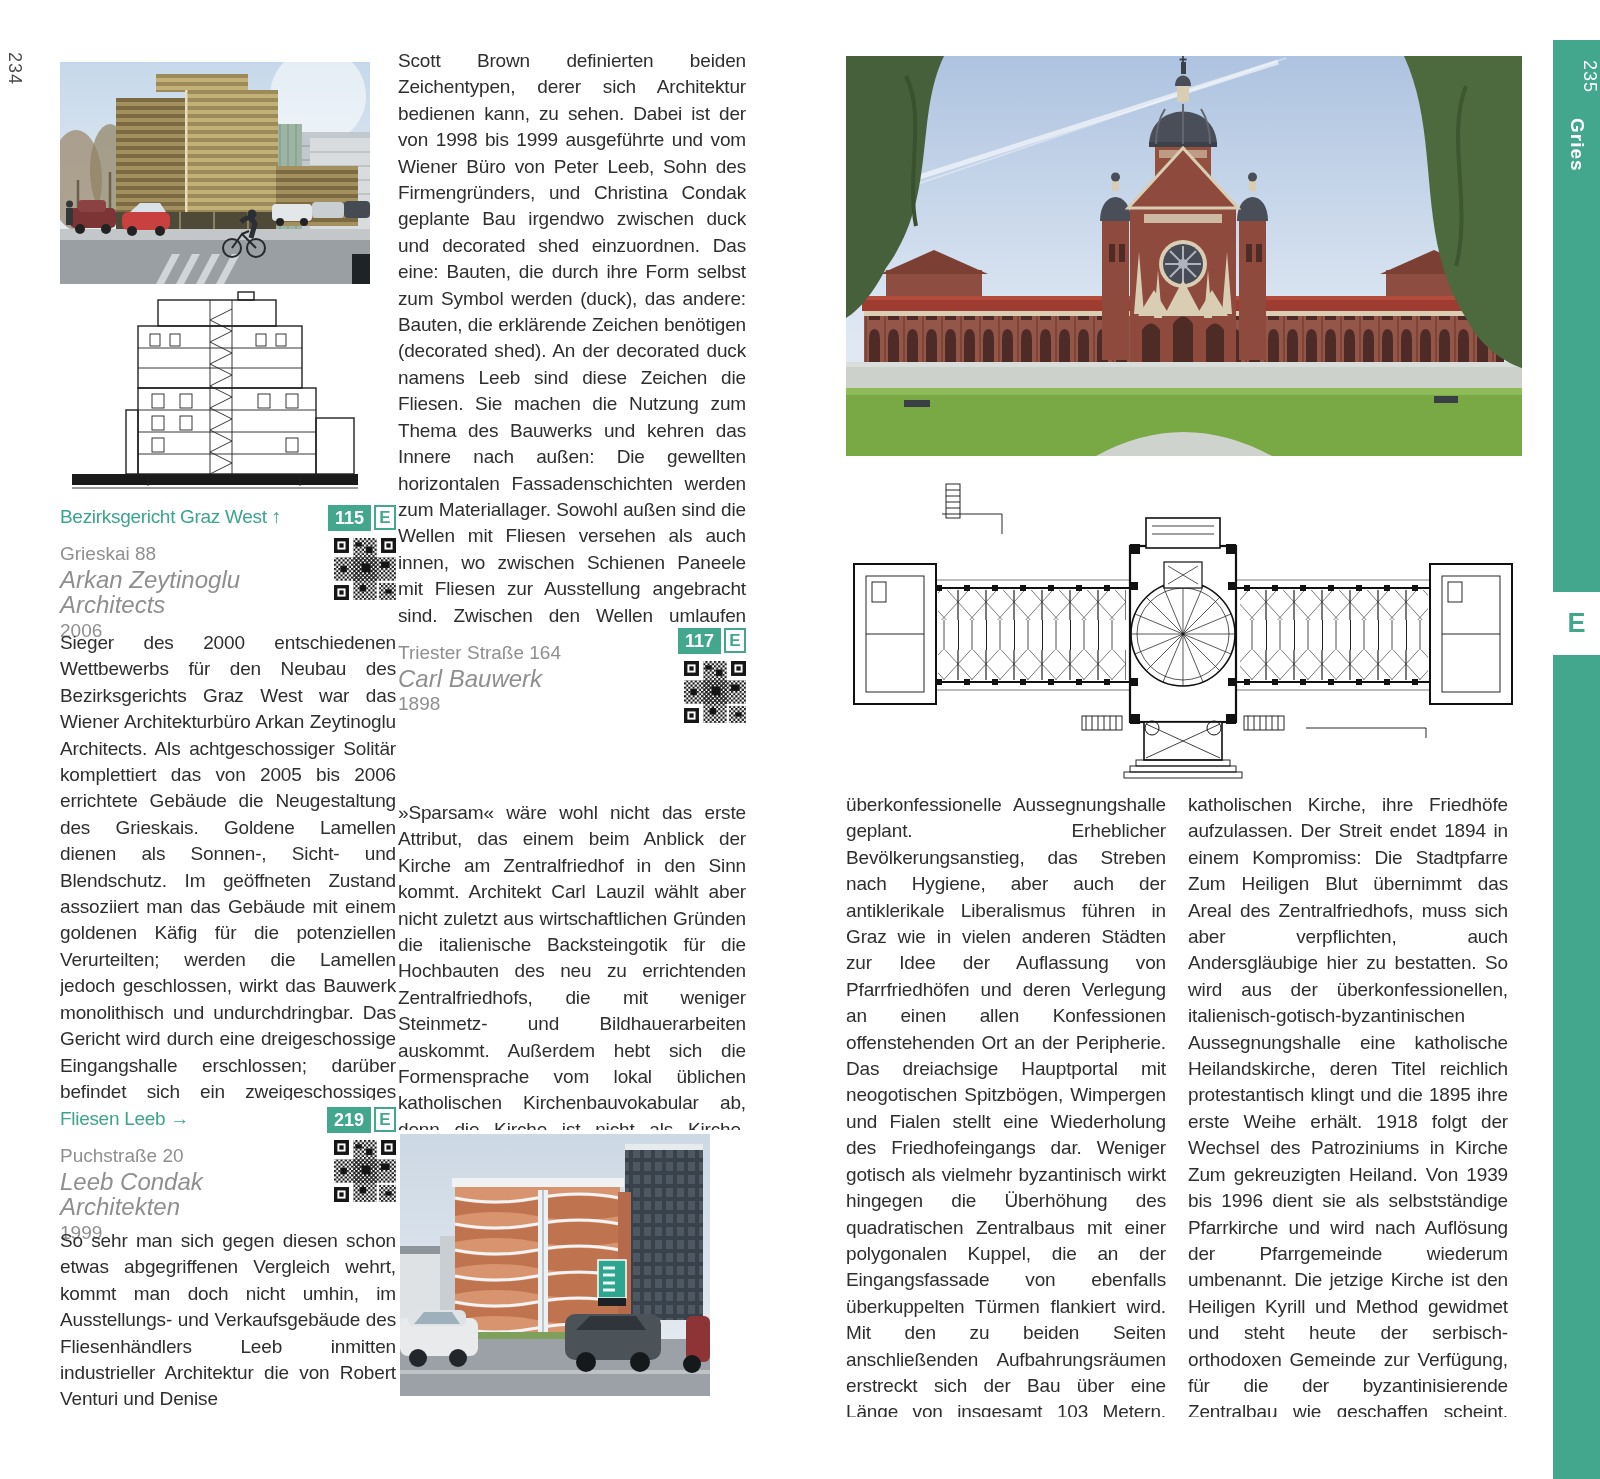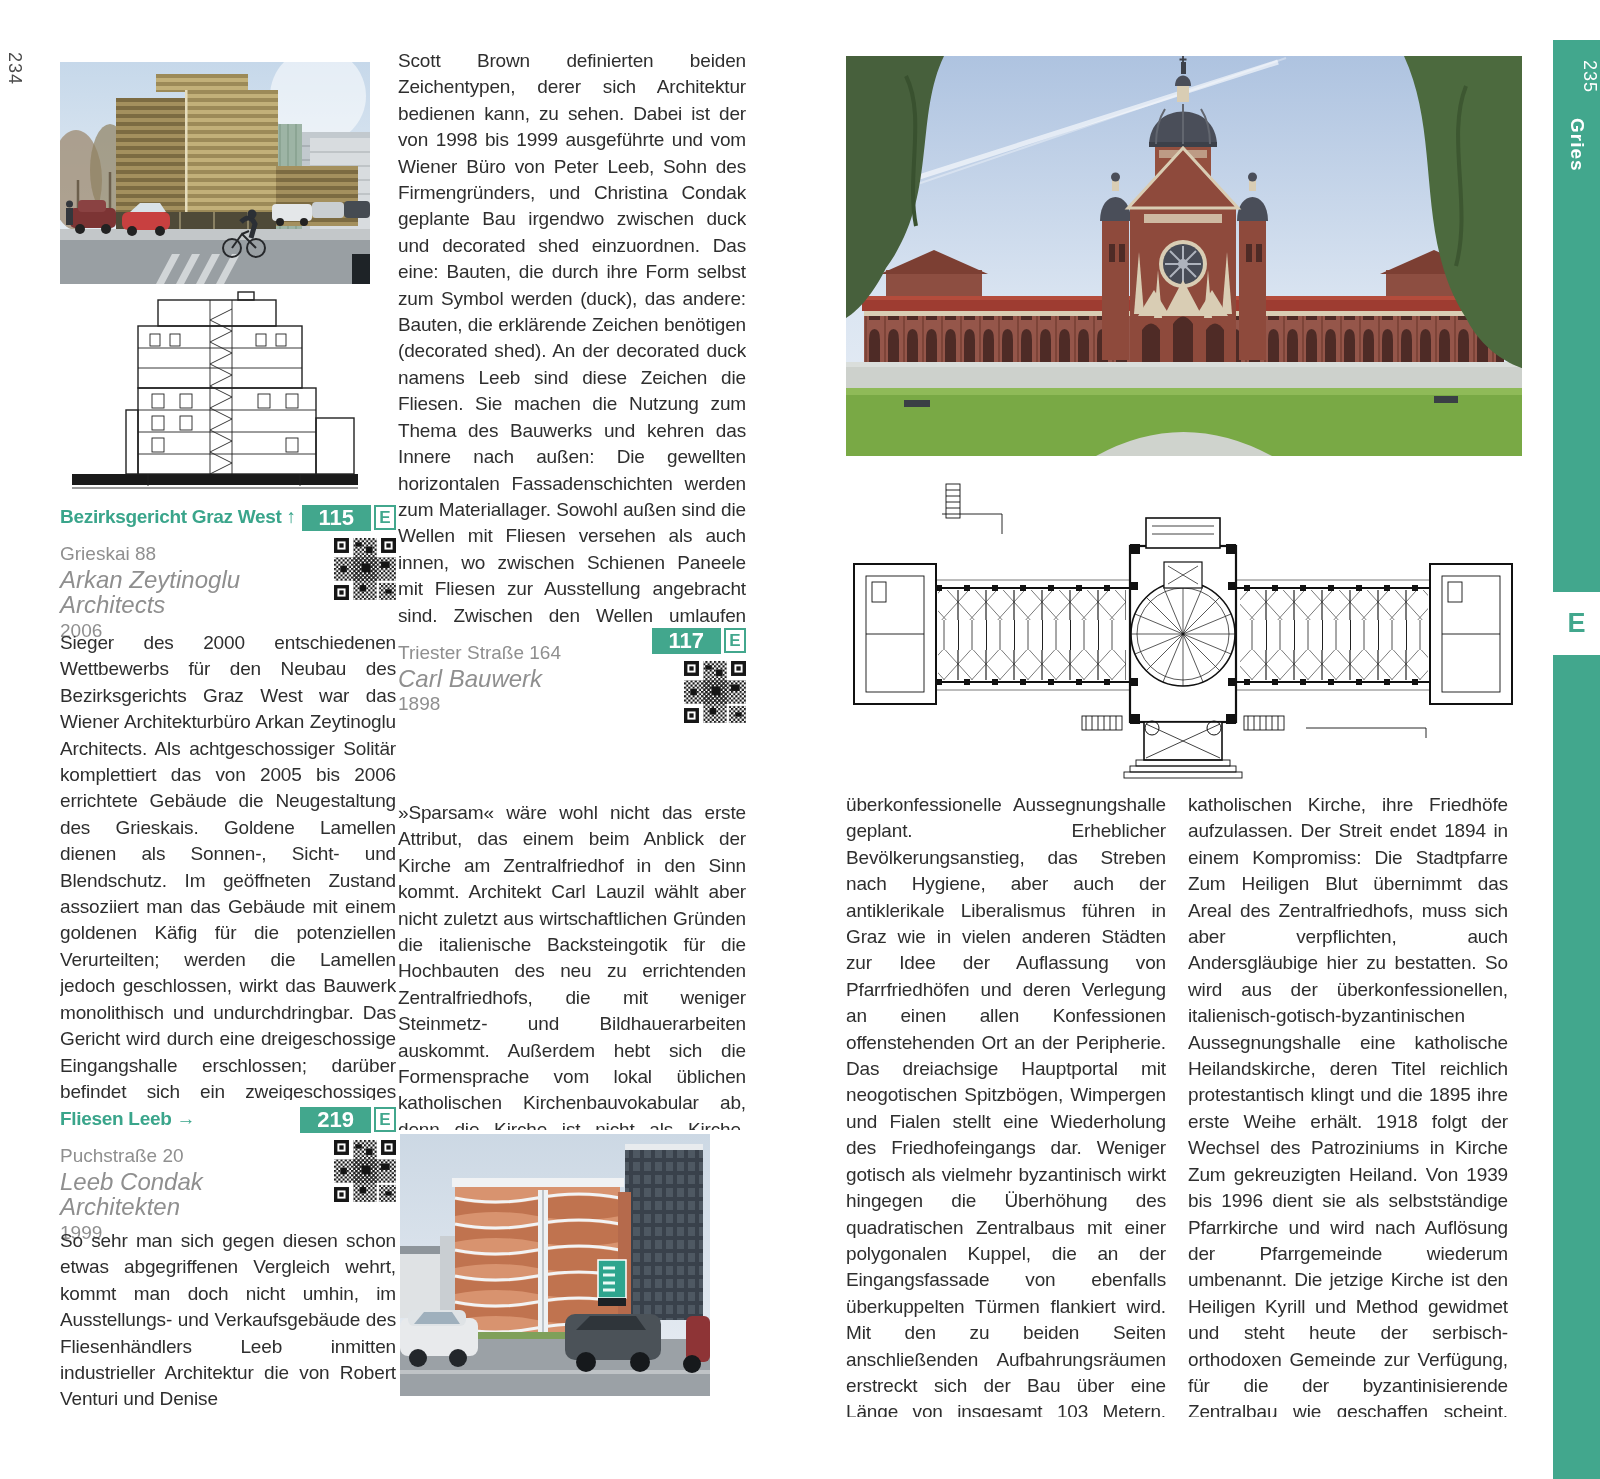--- a/index.html
+++ b/index.html
@@ -11,26 +11,26 @@
   .pageno-left{left:4px;top:52px;font-size:18px;color:#4a4a4a;}
   
   .para{font-size:19px;line-height:26.4px;text-align:justify;
         letter-spacing:-0.15px;overflow:hidden;
         -webkit-hyphens:auto;hyphens:auto;}
   .i{}
   
   .entry{position:absolute;}
   .e-right{float:right;width:74px;display:flex;flex-direction:column;align-items:flex-end;}
   .badges{display:flex;gap:3px;}
-  .num-badge{background:#42a78d;color:#fff;font-weight:bold;font-size:22px;
-             height:26px;line-height:26px;padding:0 17px;}
+  .num-badge{background:#42a78d;color:#fff;font-weight:bold;font-size:18px;
+             height:26px;line-height:26px;padding:0 7px;}
   .cat-badge{border:2.5px solid #42a78d;color:#42a78d;font-weight:bold;font-size:17px;
              height:21px;line-height:21px;width:18px;text-align:center;background:#fff;}
   .qr{width:62px;height:62px;margin-top:7px;}
-  .e-title{color:#3aa58b;font-weight:bold;font-size:19px;line-height:24px;letter-spacing:-0.3px;}
+  .e-title{color:#3aa58b;font-weight:normal;font-size:19px;line-height:24px;letter-spacing:-0.3px;}
   .e-addr{color:#8f8f8f;font-size:19px;line-height:25.5px;margin-top:12px;}
   .e-arch{color:#8f8f8f;font-size:24px;line-height:25.5px;font-style:italic;}
   .e-year{color:#8f8f8f;font-size:19px;line-height:25.5px;}
   
   .sidebar-seg{position:absolute;left:1553px;width:47px;background:#42a78d;}
   .tab-e{position:absolute;left:1553px;width:47px;top:592px;height:63px;background:#fff;
          display:flex;align-items:center;justify-content:center;
          color:#42a78d;font-weight:bold;font-size:27px;}
   .side-num{position:absolute;left:0;right:0;margin:auto;color:#fff;font-size:18px;}
   .side-district{color:#fff;font-weight:bold;font-size:19px;}

